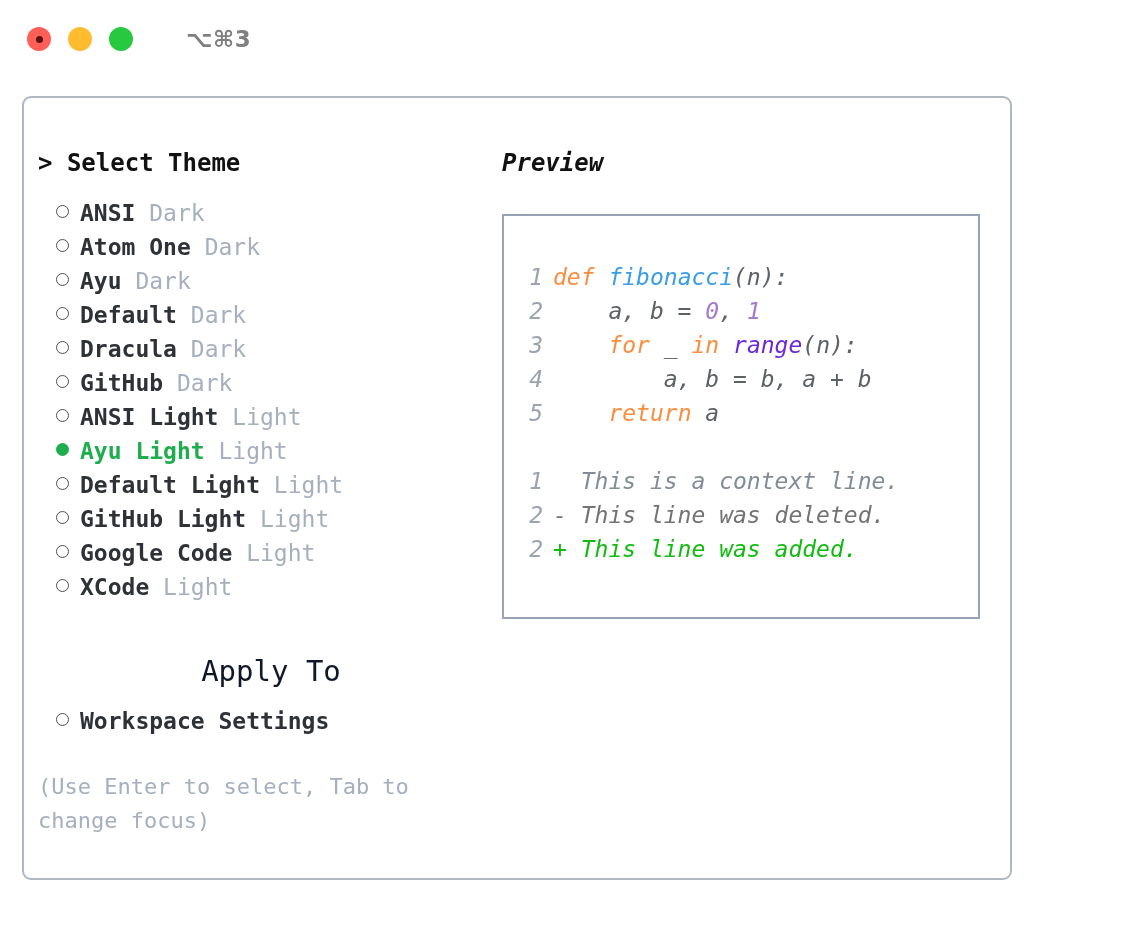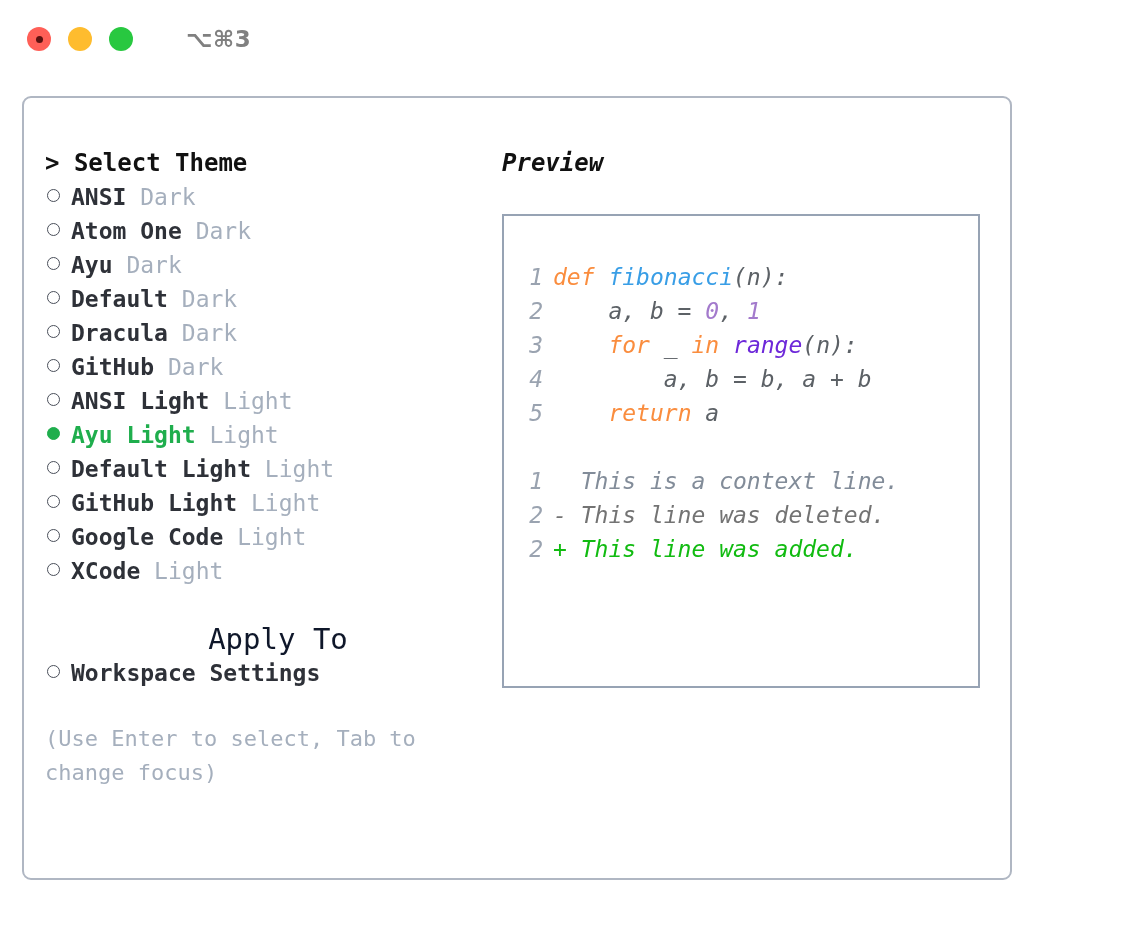--- a/index.html
+++ b/index.html
@@ -81,32 +81,32 @@
   }
   .panel-inner {
     position: relative;
     width: 100%;
     height: 100%;
   }
 
   
   .left-col {
     position: absolute;
-    left: 21px;
+    left: 14px;
     top: 48px;
     width: 440px;
   }
   .section-head {
     font-size: 24px;
     font-weight: bold;
     color: #111111;
     line-height: 34px;
     white-space: pre;
   }
-  .opt-list { margin: 0; padding: 0; list-style: none; text-align: right; }
+  .opt-list { margin: 16px; padding: 0; list-style: none; text-align: right; }
   .opt {
     display: flex;
     align-items: baseline;
     line-height: 34px;
     font-size: 23px;
     white-space: pre;
   }
   .marker {
     display: inline-block;
     width: 26px;
@@ -159,21 +159,21 @@
   }
   .preview-title {
     font-size: 24px;
     font-weight: bold;
     color: #111111;
     line-height: 34px;
   }
   .preview-box {
     margin-top: 34px;
     width: 478px;
-    height: 474px;
+    height: 405px;
     border: 2px solid #97a3b4;
     box-sizing: border-box;
     background: #ffffff;
     padding: 44px 0 16px 15px;
   }
   .code-line {
     font-size: 23px;
     line-height: 34px;
     white-space: pre;
   }

